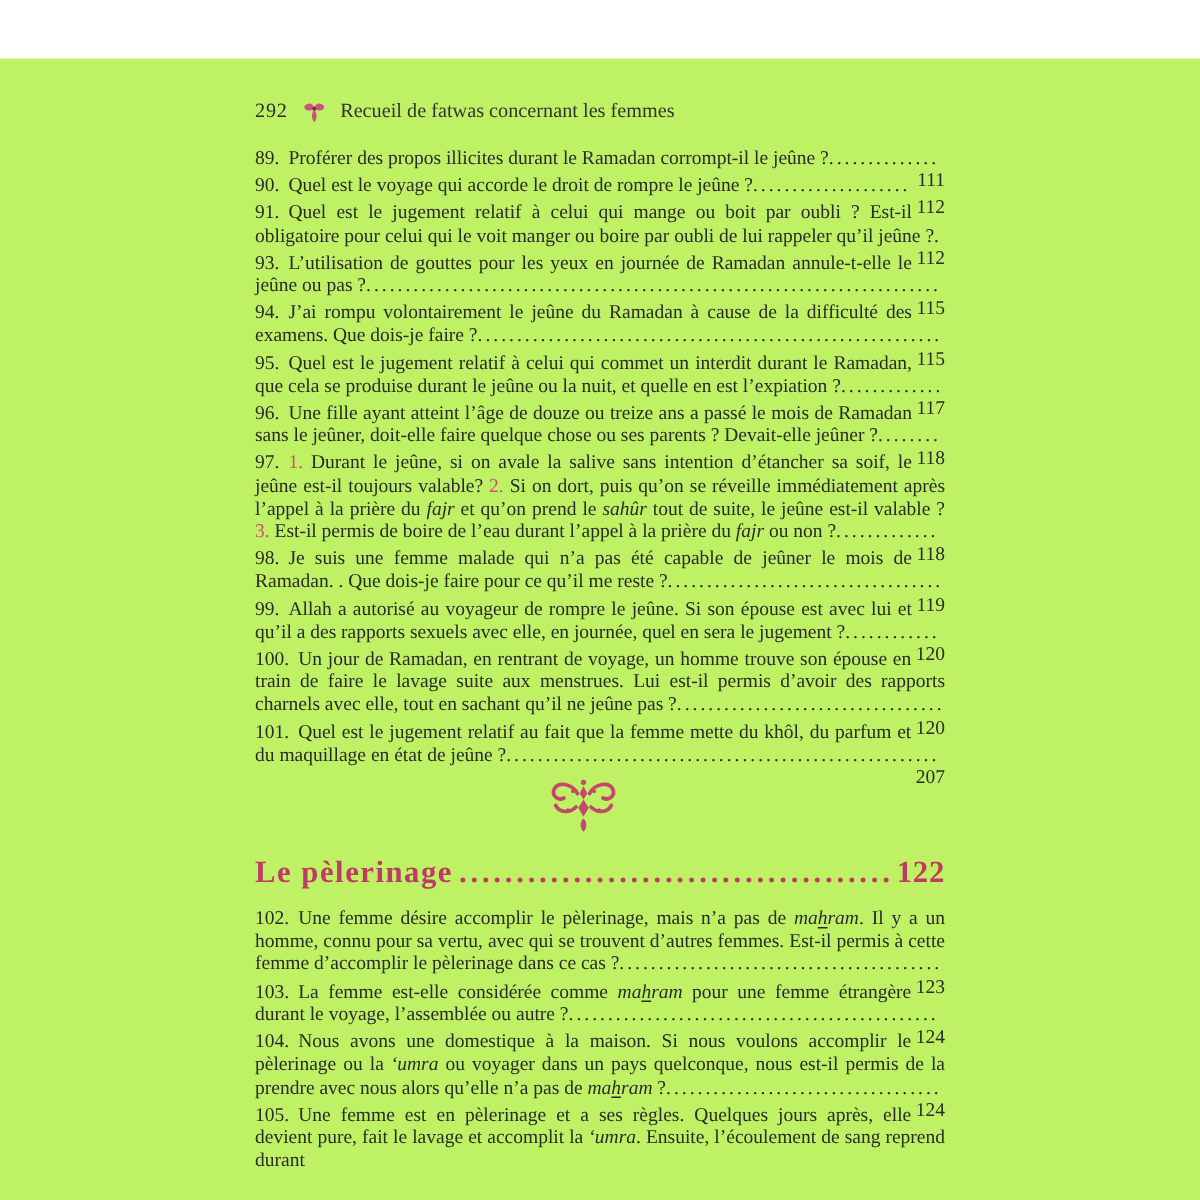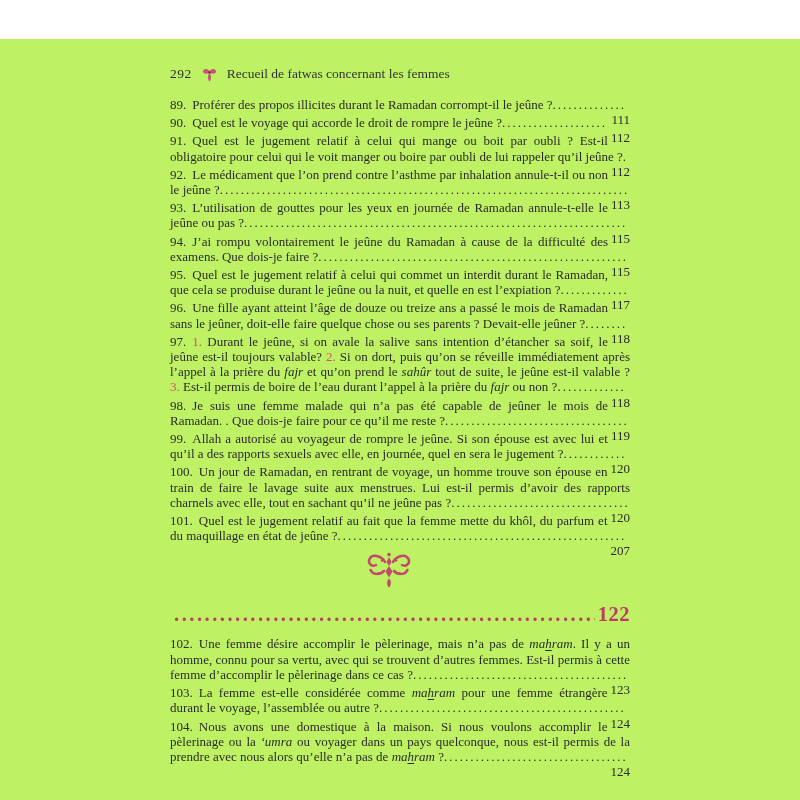--- a/index.html
+++ b/index.html
@@ -95,21 +95,20 @@
         </svg>
       </span>
       <span class="headtitle">Recueil de fatwas concernant les femmes</span>
     </header>
 
     <main>
       <div id="toc-before">
           <p class="entry"><span class="num">89.</span><span>Proférer des propos illicites durant le Ramadan corrompt-il le jeûne ?</span><span class="dots">..............</span><span class="pg">111</span></p>
           <p class="entry"><span class="num">90.</span><span>Quel est le voyage qui accorde le droit de rompre le jeûne ?</span><span class="dots">....................</span><span class="pg">112</span></p>
           <p class="entry"><span class="num">91.</span><span>Quel est le jugement relatif à celui qui mange ou boit par oubli ? Est-il obligatoire pour celui qui le voit manger ou boire par oubli de lui rappeler qu’il jeûne ?</span><span class="dots">.</span><span class="pg">112</span></p>
-          <p class="entry"><span class="num">92.</span><span>Le médicament que l’on prend contre l’asthme par inhalation annule-t-il ou non le jeûne ?</span><span class="dots">..............................................................................</span><span class="pg">113</span></p>
           <p class="entry"><span class="num">93.</span><span>L’utilisation de gouttes pour les yeux en journée de Ramadan annule-t-elle le jeûne ou pas ?</span><span class="dots">.........................................................................</span><span class="pg">115</span></p>
           <p class="entry"><span class="num">94.</span><span>J’ai rompu volontairement le jeûne du Ramadan à cause de la difficulté des examens. Que dois-je faire ?</span><span class="dots">...........................................................</span><span class="pg">115</span></p>
           <p class="entry"><span class="num">95.</span><span>Quel est le jugement relatif à celui qui commet un interdit durant le Ramadan, que cela se produise durant le jeûne ou la nuit, et quelle en est l’expiation ?</span><span class="dots">.............</span><span class="pg">117</span></p>
           <p class="entry"><span class="num">96.</span><span>Une fille ayant atteint l’âge de douze ou treize ans a passé le mois de Ramadan sans le jeûner, doit-elle faire quelque chose ou ses parents ? Devait-elle jeûner ?</span><span class="dots">........</span><span class="pg">118</span></p>
           <p class="entry"><span class="num">97.</span><span class="accent">1.</span><span> Durant le jeûne, si on avale la salive sans intention d’étancher sa soif, le jeûne est-il toujours valable? </span><span class="accent">2.</span><span> Si on dort, puis qu’on se réveille immédiatement après l’appel à la prière du </span><span class="italic">fajr</span><span> et qu’on prend le </span><span class="italic">sahûr</span><span> tout de suite, le jeûne est-il valable ? </span><span class="accent">3.</span><span> Est-il permis de boire de l’eau durant l’appel à la prière du </span><span class="italic">fajr</span><span> ou non ?</span><span class="dots">.............</span><span class="pg">118</span></p>
           <p class="entry"><span class="num">98.</span><span>Je suis une femme malade qui n’a pas été capable de jeûner le mois de Ramadan. . Que dois-je faire pour ce qu’il me reste ?</span><span class="dots">...................................</span><span class="pg">119</span></p>
           <p class="entry"><span class="num">99.</span><span>Allah a autorisé au voyageur de rompre le jeûne. Si son épouse est avec lui et qu’il a des rapports sexuels avec elle, en journée, quel en sera le jugement ?</span><span class="dots">............</span><span class="pg">120</span></p>
           <p class="entry"><span class="num">100.</span><span>Un jour de Ramadan, en rentrant de voyage, un homme trouve son épouse en train de faire le lavage suite aux menstrues. Lui est-il permis d’avoir des rapports charnels avec elle, tout en sachant qu’il ne jeûne pas ?</span><span class="dots">..................................</span><span class="pg">120</span></p>
           <p class="entry"><span class="num">101.</span><span>Quel est le jugement relatif au fait que la femme mette du khôl, du parfum et du maquillage en état de jeûne ?</span><span class="dots">.......................................................</span><span class="pg">207</span></p>
         </div>
@@ -129,25 +128,27 @@
           <g fill="none" stroke="#c34869" stroke-width="5" stroke-linecap="round">
             <path d="M38 22 C30 8 12 6 7 16 C3 25 12 32 20 28"></path>
             <path d="M54 22 C62 8 80 6 85 16 C89 25 80 32 72 28"></path>
             <path d="M36 40 C27 49 13 47 9 38"></path>
             <path d="M56 40 C65 49 79 47 83 38"></path>
           </g>
         </svg>
       </div>
 
       <h2 class="section">
+        <span class="stitle">Le pèlerinage</span>
         <span class="sdots">................................................................................................................................................................</span>
         <span class="spg">122</span>
       </h2>
 
       <div id="toc-after">
           <p class="entry"><span class="num">102.</span><span>Une femme désire accomplir le pèlerinage, mais n’a pas de </span><span class="italic">ma</span><span class="italic-u">h</span><span class="italic">ram</span><span>. Il y a un homme, connu pour sa vertu, avec qui se trouvent d’autres femmes. Est-il permis à cette femme d’accomplir le pèlerinage dans ce cas ?</span><span class="dots">.........................................</span><span class="pg">123</span></p>
           <p class="entry"><span class="num">103.</span><span>La femme est-elle considérée comme </span><span class="italic">ma</span><span class="italic-u">h</span><span class="italic">ram</span><span> pour une femme étrangère durant le voyage, l’assemblée ou autre ?</span><span class="dots">...............................................</span><span class="pg">124</span></p>
           <p class="entry"><span class="num">104.</span><span>Nous avons une domestique à la maison. Si nous voulons accomplir le pèlerinage ou la </span><span class="italic">‘umra</span><span> ou voyager dans un pays quelconque, nous est-il permis de la prendre avec nous alors qu’elle n’a pas de </span><span class="italic">ma</span><span class="italic-u">h</span><span class="italic">ram</span><span> ?</span><span class="dots">...................................</span><span class="pg">124</span></p>
+          <p class="entry"><span class="num">105.</span><span>Une femme est en pèlerinage et a ses règles. Quelques jours après, elle devient pure, fait le lavage et accomplit la </span><span class="italic">‘umra</span><span>. Ensuite, l’écoulement de sang reprend durant</span></p>
         </div>
     </main>
 
   </div>
 </div>
 
 </body></html>

